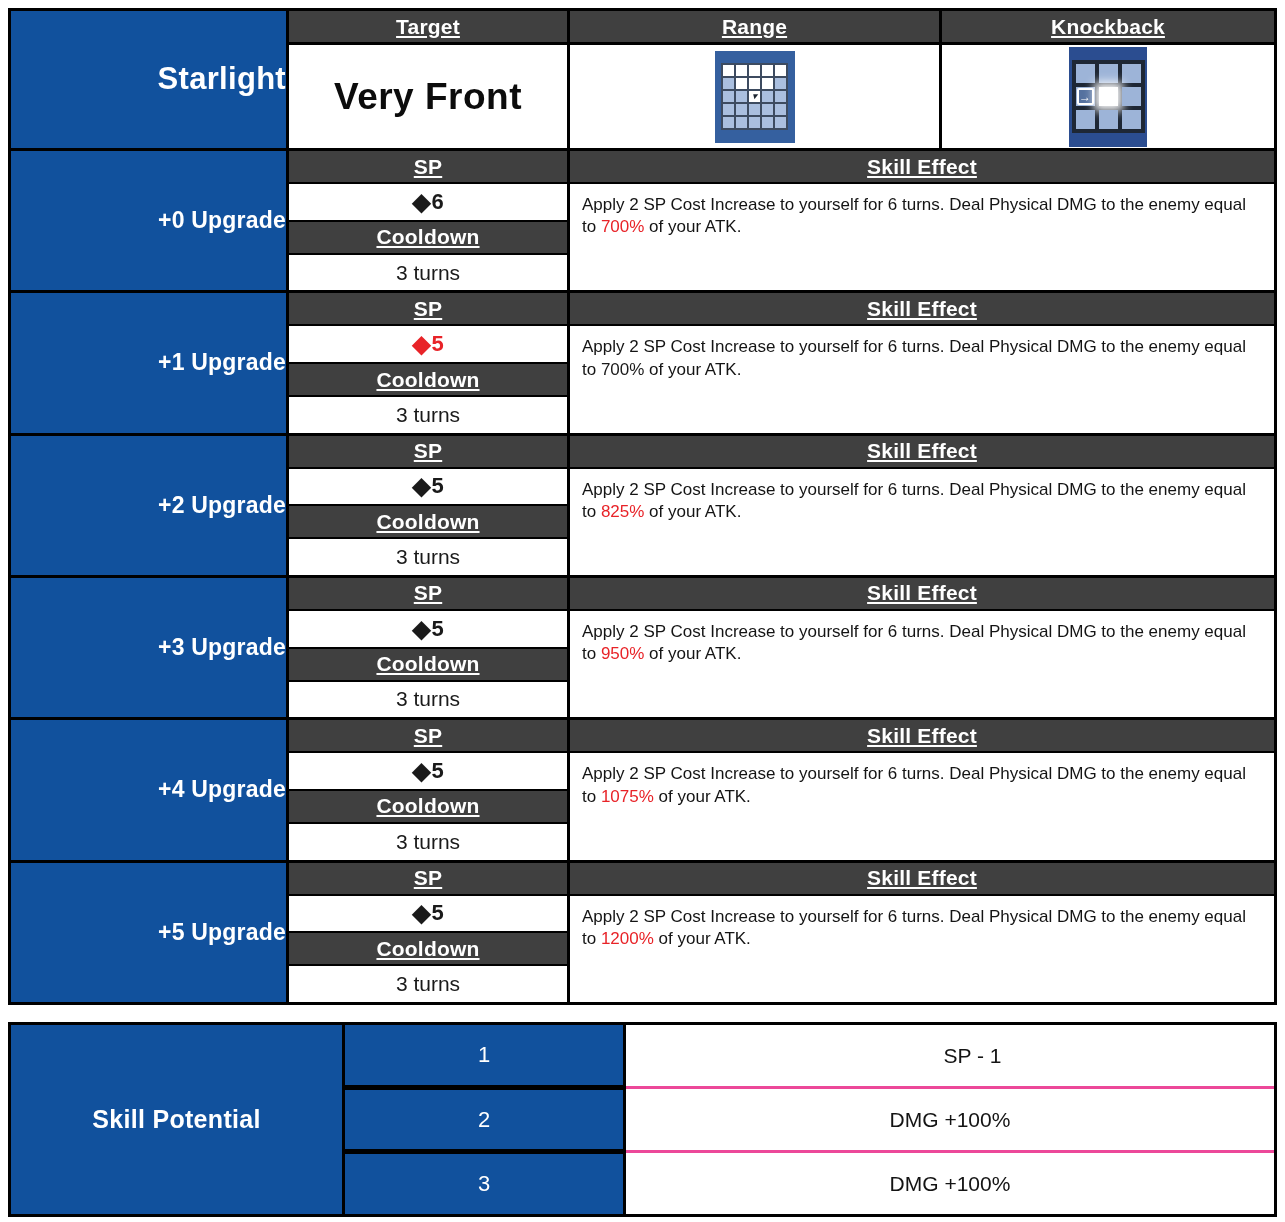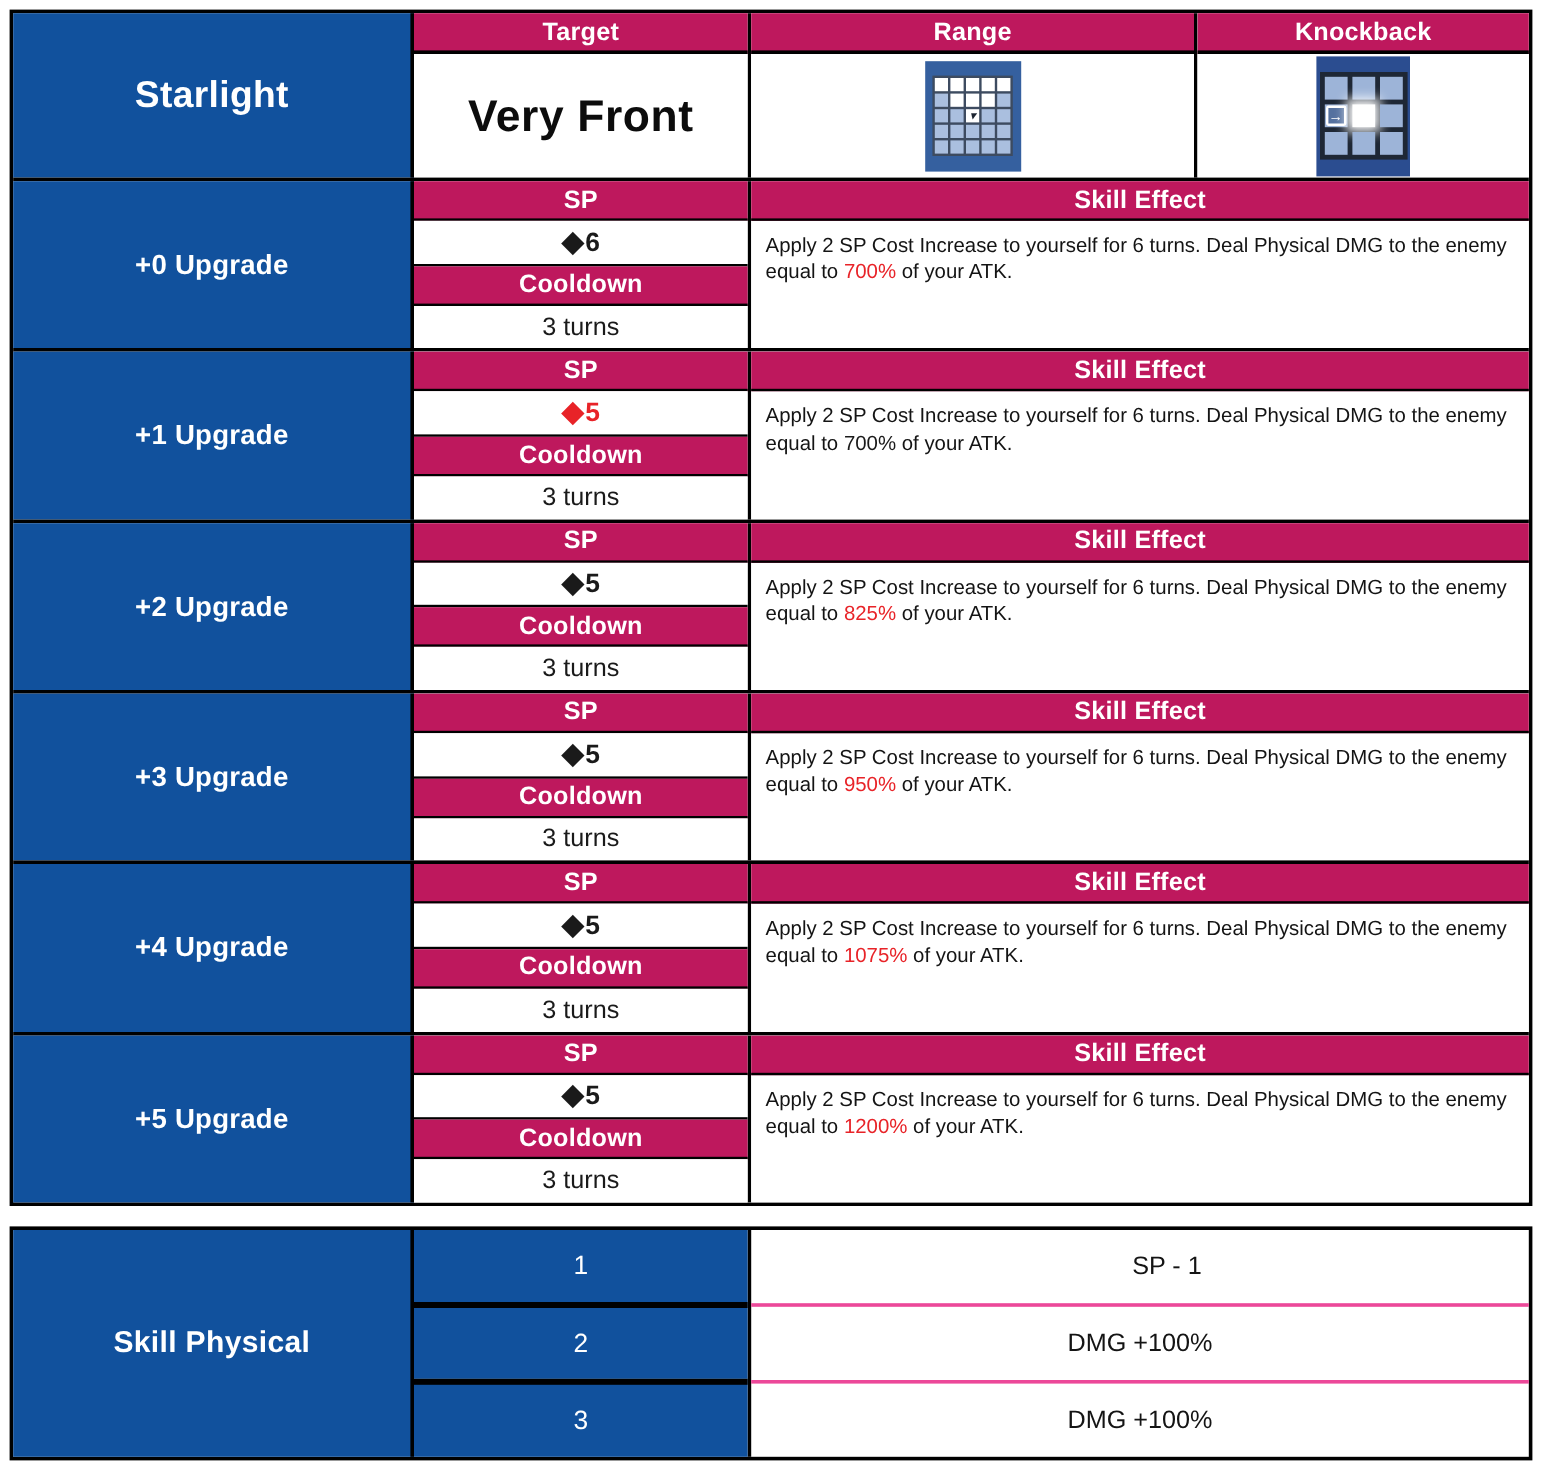--- a/index.html
+++ b/index.html
@@ -6,30 +6,30 @@
   body{width:1285px;height:1222px;font-family:"Liberation Sans",sans-serif;position:relative;}
   *{box-sizing:border-box;}
 
   .page{position:relative;width:1285px;height:1222px;background:#fff;overflow:hidden;}
 
   
   .t1{position:absolute;left:8px;top:8px;width:1269px;height:997px;border:3px solid #000;display:flex;flex-direction:column;background:#fff;}
   .t1-header{height:137px;flex:none;display:flex;}
   .blk{flex:1;display:flex;border-top:3px solid #000;}
 
-  .c1{width:334px;flex:none;background:#11519d;border-right:3px solid #000;color:#fff;
-      display:flex;align-items:center;justify-content:center;text-align:center;}
+  .c1{width:278px;flex:none;background:#11519d;border-right:3px solid #000;color:#fff;
+      display:flex;align-items:center;justify-content:flex-end;text-align:center;}
   .unit-title{font-size:31px;font-weight:800;line-height:1.42;letter-spacing:.3px;}
   .upg-label{font-size:23px;font-weight:700;letter-spacing:.2px;}
 
   .colhead{width:281px;flex:none;border-right:3px solid #000;display:flex;flex-direction:column;background:#fff;}
   .colhead.c3{width:372px;}
   .colhead.c4{flex:1;border-right:none;}
-  .bar{height:34px;flex:none;background:#be185d;color:#fff;font-size:21px;font-weight:700;
-       display:flex;align-items:center;justify-content:center;border-bottom:3px solid #000;letter-spacing:.2px;}
+  .bar{height:34px;flex:none;background:#404040;color:#fff;font-size:21px;font-weight:700;
+       display:flex;align-items:center;justify-content:center;border-bottom:3px solid #000;letter-spacing:.2px;text-decoration:underline;}
   .bar.thin{border-bottom:2px solid #000;height:33px;}
   .cell-body{flex:1;background:#fff;display:flex;align-items:center;justify-content:center;}
   .target-value{font-size:37px;font-weight:800;color:#0c0c0c;letter-spacing:.5px;}
 
   .mid{width:281px;flex:none;border-right:3px solid #000;display:flex;flex-direction:column;background:#fff;}
   .val{flex:1;display:flex;align-items:center;justify-content:center;background:#fff;
        font-size:21px;color:#1a1a1a;border-bottom:2px solid #000;}
   .val.last{border-bottom:none;}
   .sp-val{font-weight:600;font-size:22px;display:flex;align-items:center;}
   .sp-val .diamond{font-size:24px;margin-right:1px;line-height:1;}
@@ -275,21 +275,21 @@
         <div class="bar thin">Skill Effect</div>
         <div class="fx-text">
             <span class="inner"><span>Apply 2 SP Cost Increase to yourself for 6 turns. Deal Physical DMG to the enemy equal to </span><span style="color: rgb(232, 35, 40);">1200%</span><span> of your ATK.</span></span>
           </div>
       </div>
     </div>
 
   </div>
 
   <div class="t2">
-    <div class="t2-c1">Skill Physical</div>
+    <div class="t2-c1">Skill Potential</div>
     <div class="t2-mid">
       <div class="t2-num">1</div>
       <div class="t2-num">2</div>
       <div class="t2-num">3</div>
     </div>
     <div class="t2-right">
       <div class="t2-val">SP - 1</div>
       <div class="t2-val">DMG +100%</div>
       <div class="t2-val">DMG +100%</div>
     </div>

